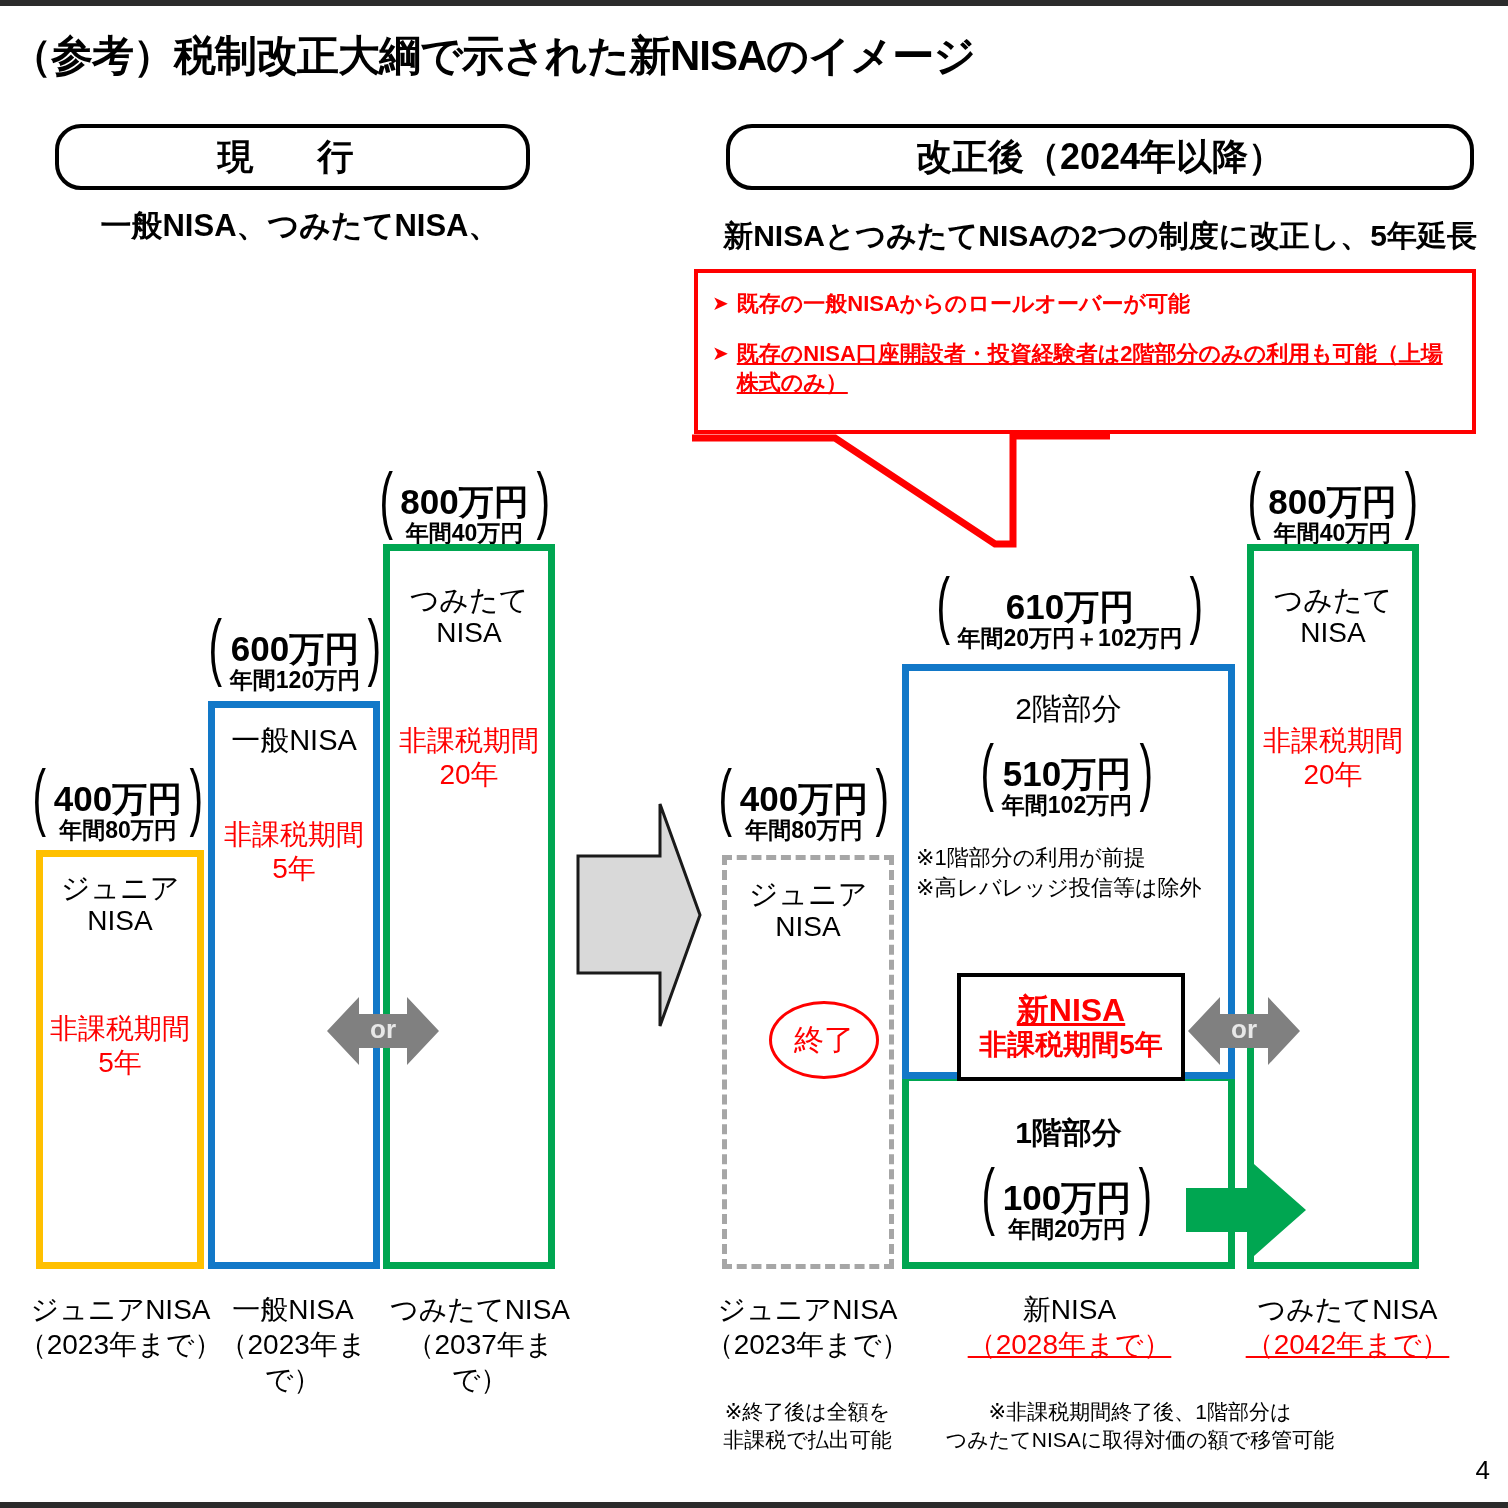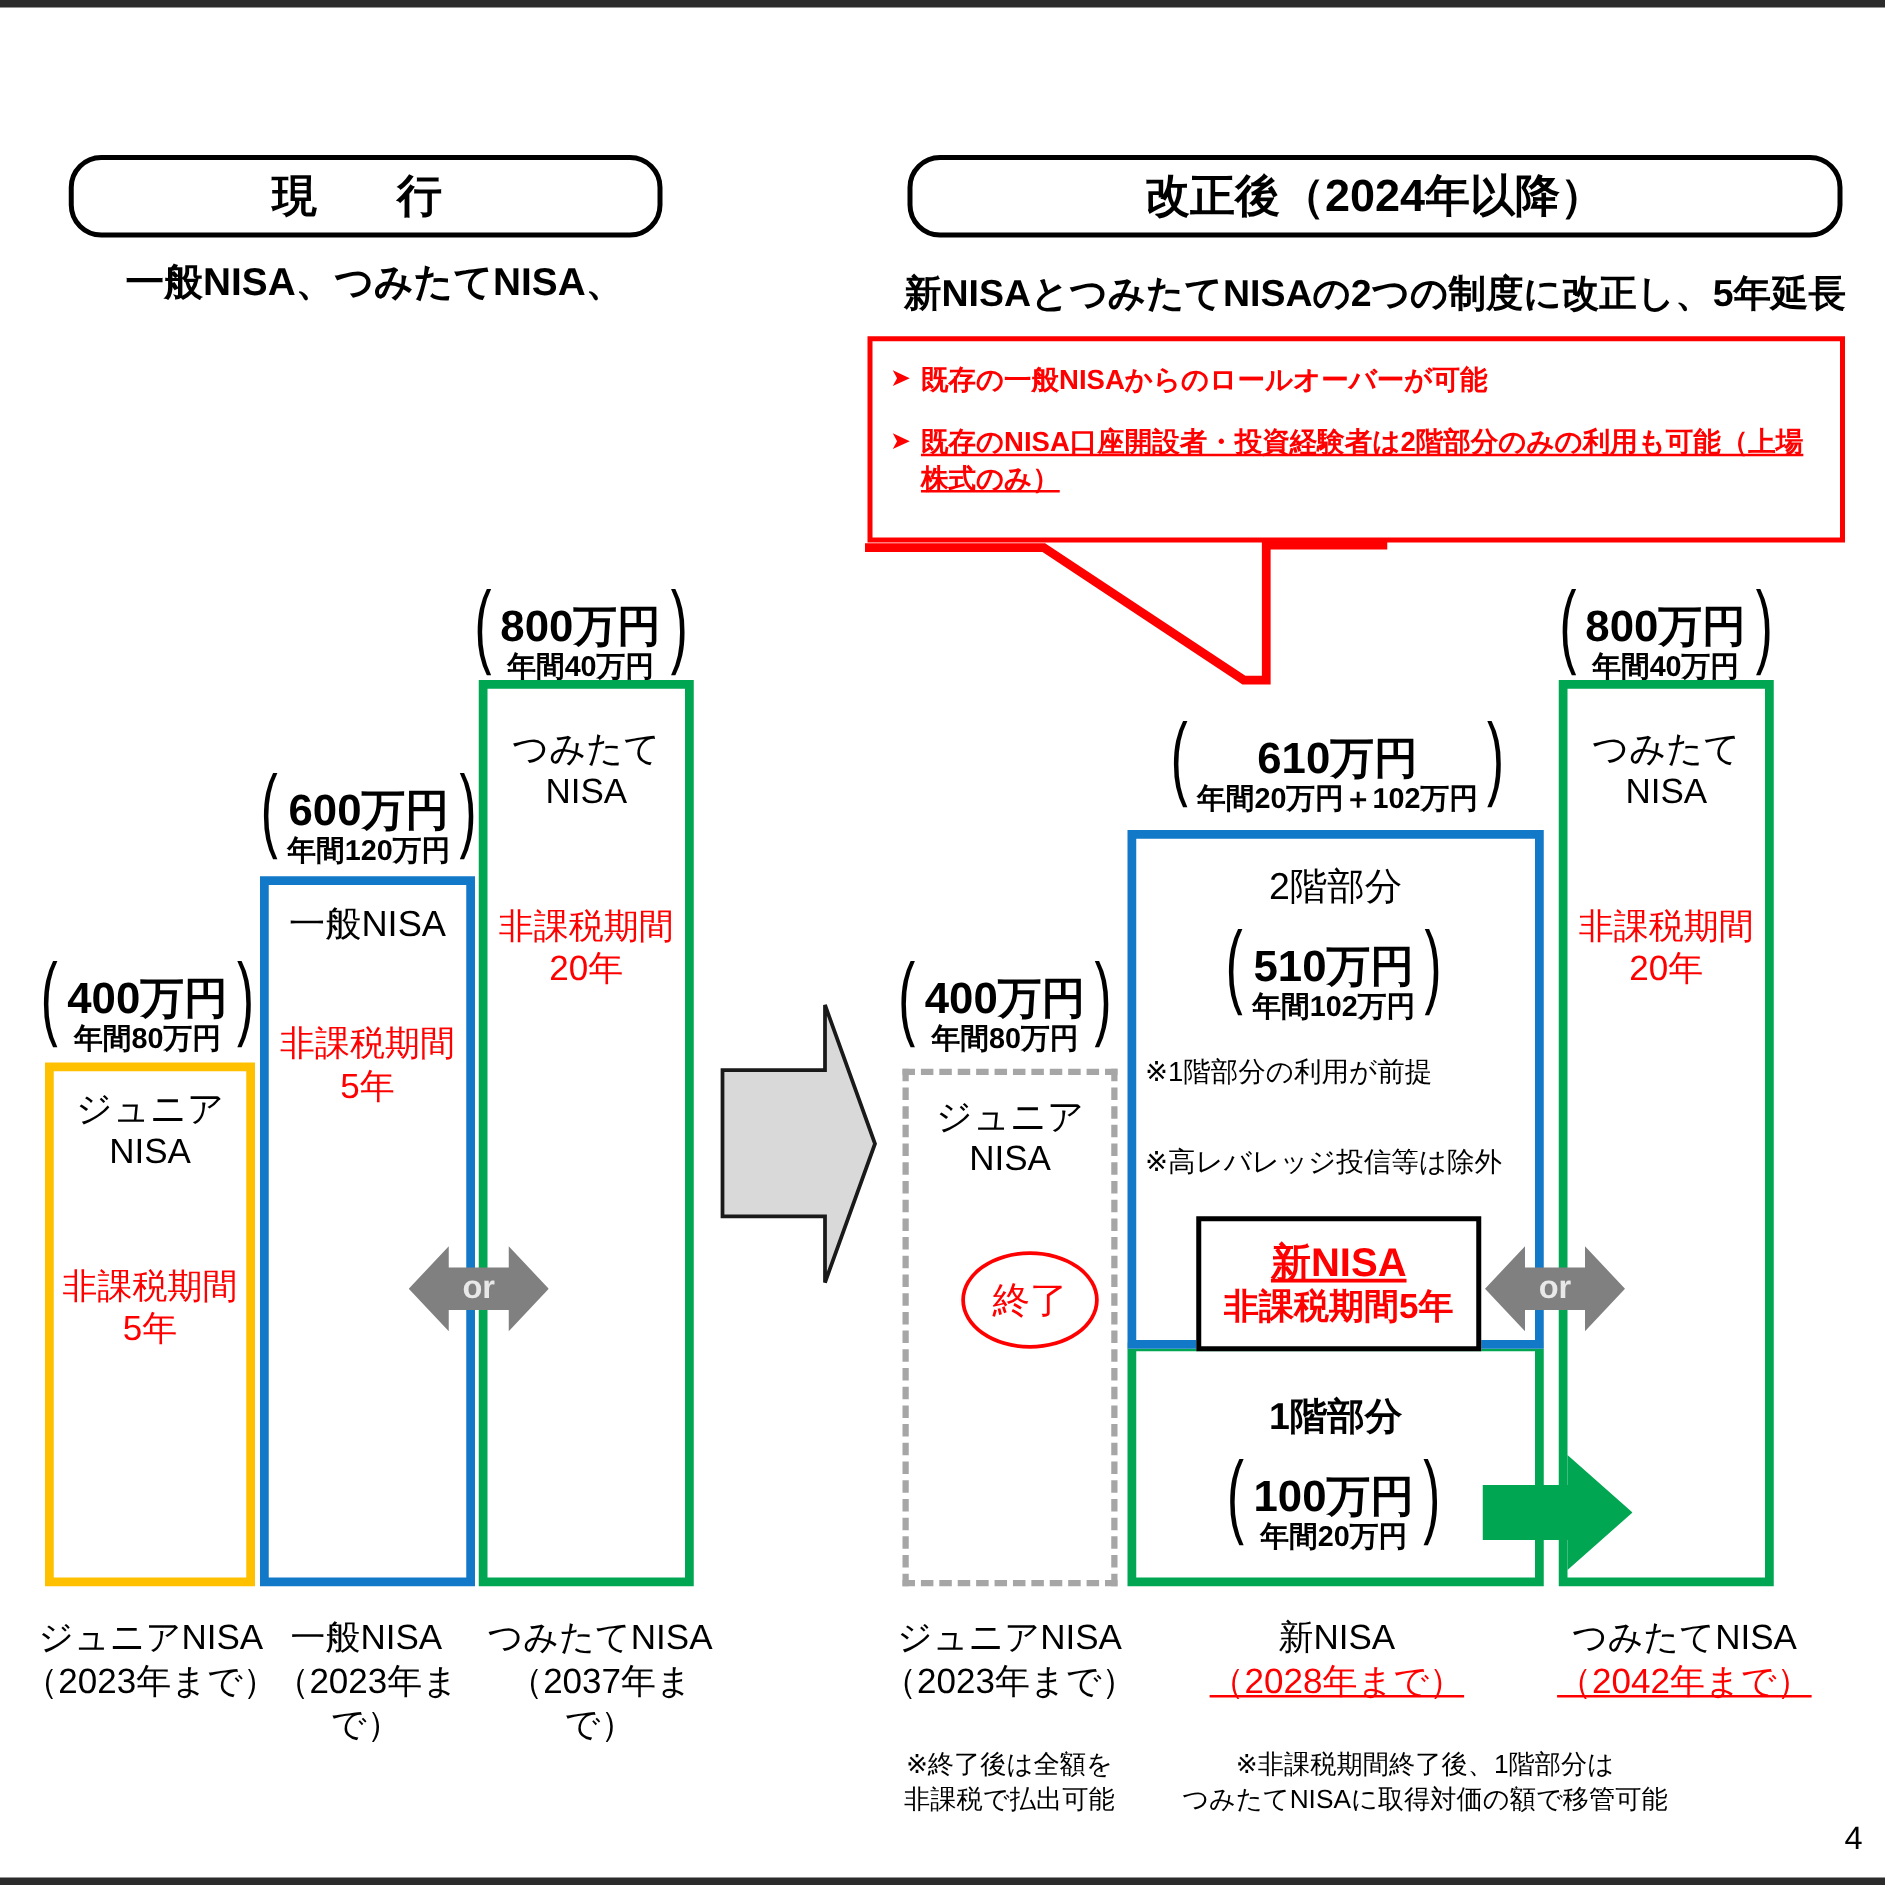--- a/index.html
+++ b/index.html
@@ -67,20 +67,21 @@
         box-sizing:border-box;}
 
   .note2{font-size:22px;color:#000;line-height:1.3;}
   #pagenum{right:18px;bottom:16px;font-size:26px;color:#000;}
 </style>
 </head>
 <body>
 
 <div id="page">
 
+  <div class="abs nowrap" id="title">（参考）税制改正大綱で示された新NISAのイメージ</div>
 
   <div class="abs pill" style="left:55px;top:118px;width:475px;height:66px;letter-spacing:14px;">現　行</div>
 
   <div class="abs ctr subcap" style="left:40px;top:200px;width:520px;">一般NISA、つみたてNISA、</div>
 
   <div class="abs pill" style="left:726px;top:118px;width:748px;height:66px;">改正後（2024年以降）</div>
 
   <div class="abs ctr subcap" style="left:700px;top:210px;width:800px;font-size:30px;">新NISAとつみたてNISAの2つの制度に改正し、5年延長</div>
 
   <div class="abs" id="redbox">
@@ -228,21 +229,21 @@
   <div class="abs ctr" style="left:907px;top:683px;width:323px;font-size:30px;font-weight:normal;color:#000;">2階部分</div>
   <div class="abs amt" style="left:942px;top:722px;width:250px;height:88px;">
     <span class="brk">(</span>
     <span class="inner">
       <span class="big" style="display:block">510万円</span>
       <span class="sml" style="display:block">年間102万円</span>
     </span>
     <span class="brk">)</span>
   </div>
   <div class="abs note2" style="left:916px;top:838px;width:312px;">※1階部分の利用が前提</div>
-  <div class="abs note2" style="left:916px;top:868px;width:312px;margin-top:42px;">※高レバレッジ投信等は除外</div>
+  <div class="abs note2" style="left:916px;top:868px;width:312px;">※高レバレッジ投信等は除外</div>
 
   <div class="abs bar bar-dashed" style="left:722px;top:849px;width:172px;height:414px;"></div>
   <div class="abs barlabel" style="left:727px;top:872px;width:162px;">
     <span style="display:block">ジュニア</span>
     <span class="en" style="display:block">NISA</span>
   </div>
   <div class="abs" id="oval">終了</div>
 
   <div class="abs" id="newnisabox">
     <div class="l1">新NISA</div>

